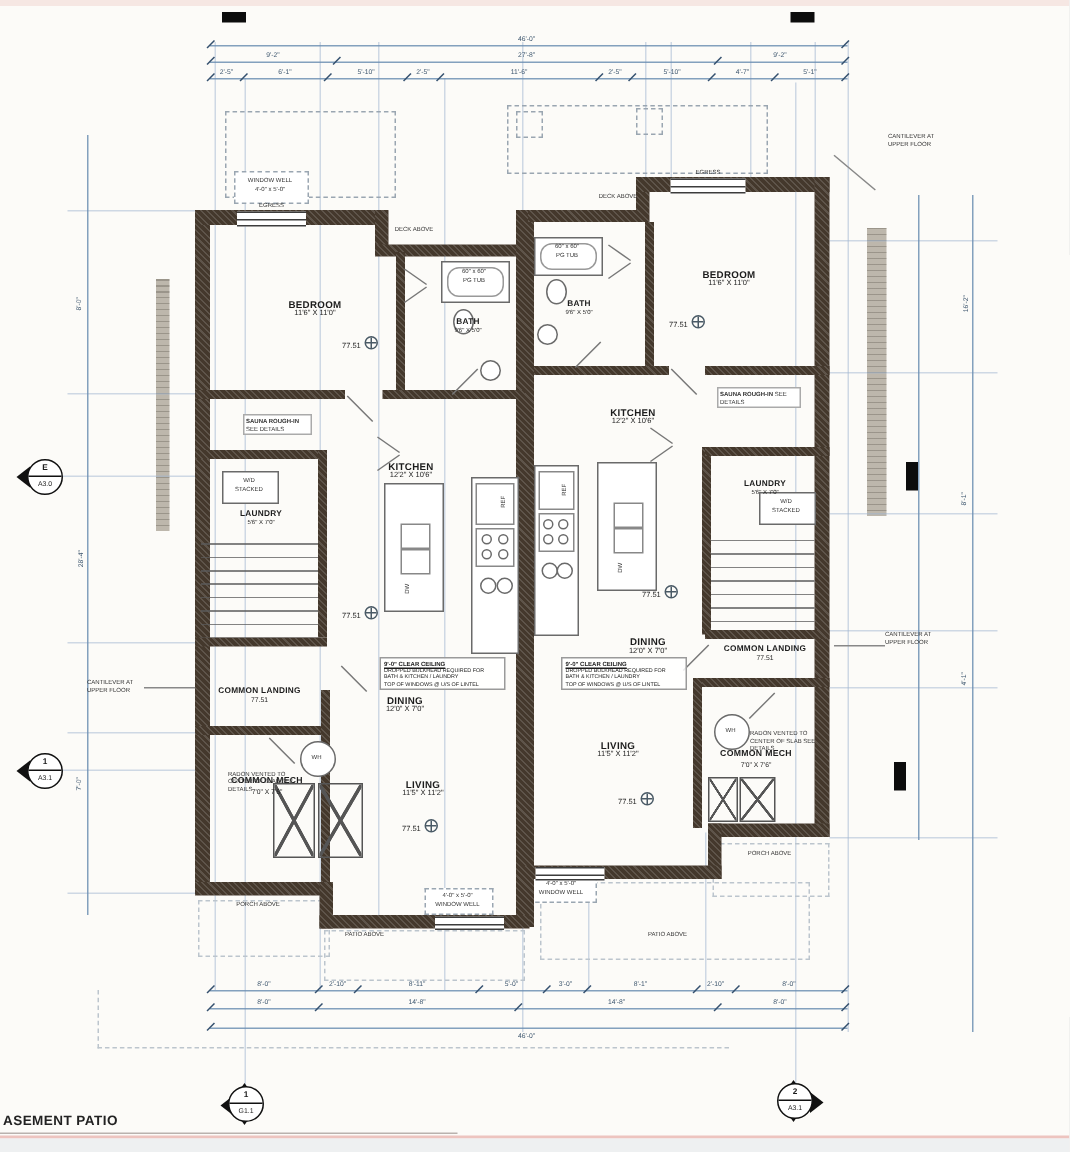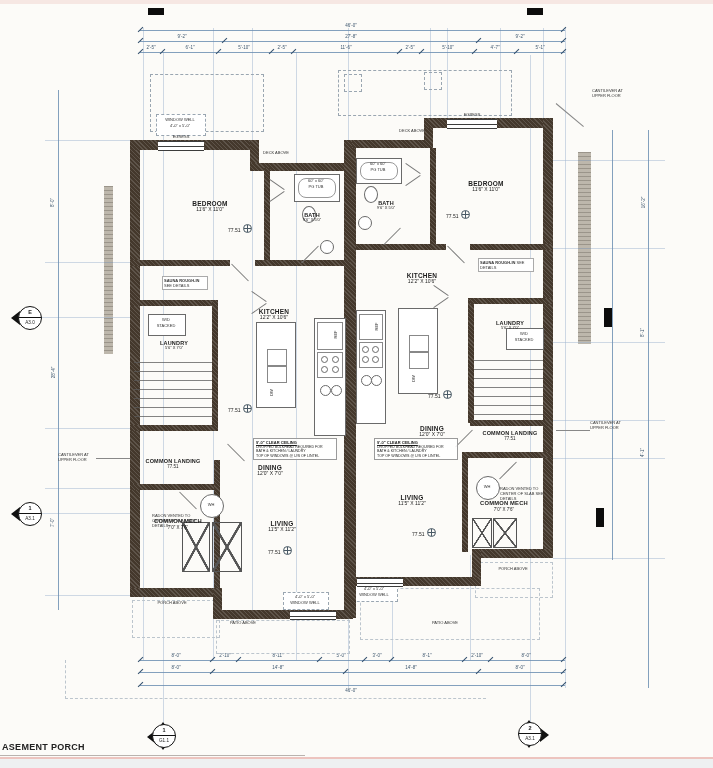--- a/index.html
+++ b/index.html
@@ -460,16 +460,16 @@
   <div class="abs" style="left:512px;top:720px;width:44px;height:30px;">
     <i class="triR" style="left:28px;top:8px;"></i>
     <i class="triU" style="left:12px;top:-5px;"></i>
     <i class="triD" style="left:12px;top:21px;"></i>
     <div class="mk" style="left:6px;top:2px;">
       <span class="mkn">2</span>
       <span class="mks">A3.1</span>
     </div>
   </div>
 
-  <div class="title" style="left:2px;top:742px;">ASEMENT PORCH</div>
+  <div class="title" style="left:2px;top:742px;">ASEMENT PATIO</div>
   <div class="abs" style="left:0;top:755px;width:305px;height:1px;background:#b9b2ae;"></div>
 
 </div>
 
 </body></html>

